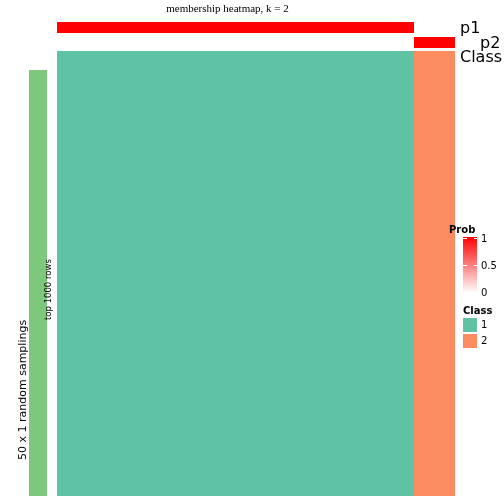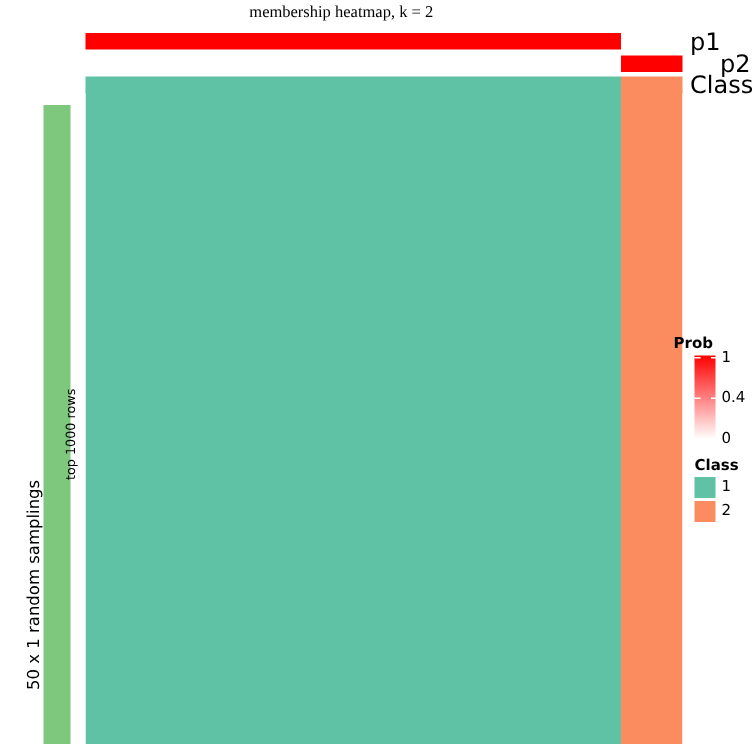--- a/index.html
+++ b/index.html
@@ -154,21 +154,21 @@
       <div class="hm-col" style="left: 357.006px; width: 40.994px; background: rgb(250, 140, 95);"></div>
     </div>
 
   <div class="legend-title" style="left: 449px; top: 224px;">Prob</div>
   <div class="legend-grad" id="prob-gradient" style="left: 463px; top: 237px; height: 56px; background: linear-gradient(rgb(255, 0, 0) 0%, rgb(255, 255, 255) 100%);"></div>
   <div class="legend-tick" style="left: 463px; top: 238px; width: 4px;"></div>
   <div class="legend-tick" style="left: 474px; top: 238px; width: 4px;"></div>
   <div class="legend-tick" style="left: 463px; top: 265px; width: 4px;"></div>
   <div class="legend-tick" style="left: 474px; top: 265px; width: 4px;"></div>
   <div class="legend-tick-label" style="left: 481px; top: 233px;">1</div>
-  <div class="legend-tick-label" style="left: 481px; top: 260px;">0.4</div>
+  <div class="legend-tick-label" style="left: 481px; top: 260px;">0.5</div>
   <div class="legend-tick-label" style="left: 481px; top: 287px;">0</div>
 
   <div class="legend-title" style="left: 463px; top: 305px;">Class</div>
   <div id="class-legend-items">
       <div class="legend-swatch" style="left: 463px; top: 318px; background: rgb(95, 194, 164);"></div>
       <div class="legend-swatch-label" style="left: 481px; top: 319px;">1</div>
       <div class="legend-swatch" style="left: 463px; top: 334px; background: rgb(250, 140, 95);"></div>
       <div class="legend-swatch-label" style="left: 481px; top: 335px;">2</div>
     </div>
 

